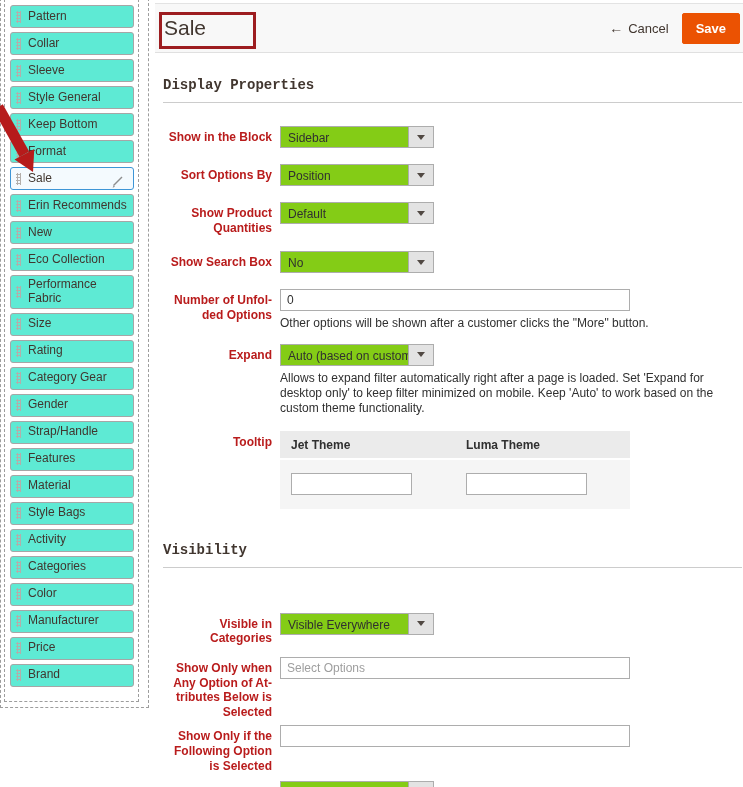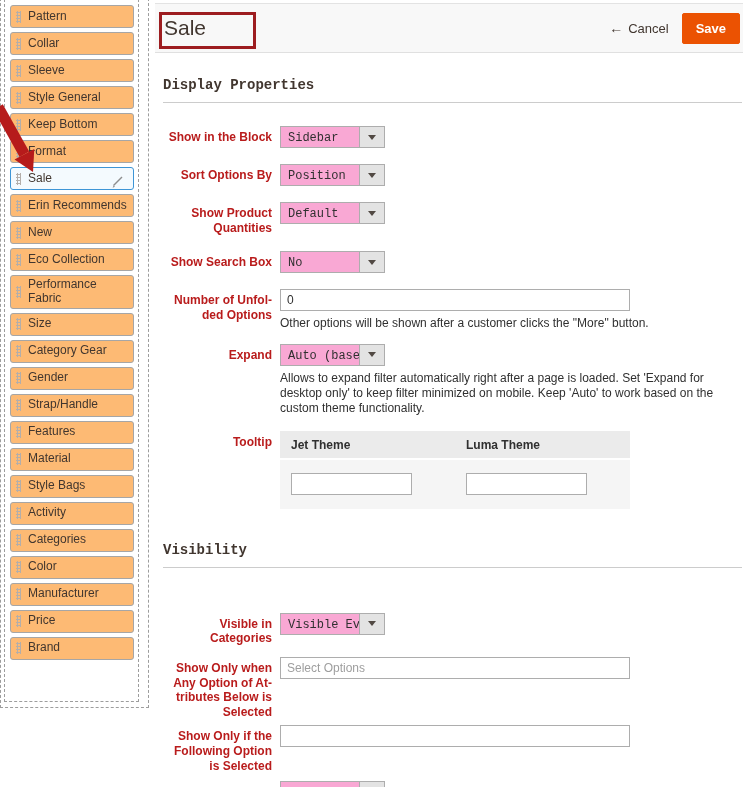--- a/index.html
+++ b/index.html
@@ -7,21 +7,21 @@
     font-family: "Liberation Sans", sans-serif; color: #303030; }
   body { position: relative; }
 
   
   .sb-outer { position: absolute; left: 0; top: -12px; width: 149px; height: 720px;
     border: 1px dashed #9d9d9d; }
   .sb-inner { position: absolute; left: 4px; top: -6px; width: 135px; height: 708px;
     border: 1px dashed #9d9d9d; padding: 10px 4px 0 5px; background: transparent; }
   .s-item { display: flex; align-items: center; gap: 7px; min-height: 23px;
     padding: 2px 5px; margin-bottom: 4px; border: 1px solid #a6a6a6; border-radius: 3px;
-    background: #fdba74; font-size: 12px; color: #41362f; line-height: 1.15; cursor: pointer; position: relative; }
+    background: #5eead4; font-size: 12px; color: #41362f; line-height: 1.15; cursor: pointer; position: relative; }
   .s-item.sel { border-color: #3d95d6; background: #f4fafe; }
   .grip { flex: 0 0 5px; width: 5px; height: 12px;
     background-image: radial-gradient(circle, #b3aeaa 1px, transparent 1.1px);
     background-size: 3px 3px; }
   .s-label { flex: 1 1 auto; }
   .pencil { position: absolute; right: 8px; top: 6px; width: 14px; height: 14px; }
 
   
   .arrow-svg { position: absolute; left: 0; top: 103px; width: 60px; height: 80px; z-index: 30; pointer-events: none; }
   .title-box { position: absolute; left: 159px; top: 12px; width: 97px; height: 37px;
@@ -50,22 +50,22 @@
   .row-1, .row-2, .row-3, .row-4 { margin-bottom: 16px; }
   .row-5 { margin-bottom: 12px; }
   .row-6 { margin-bottom: 14px; }
   .row-9 { margin-top: 45px; margin-bottom: 11px; }
   .row-10 { margin-bottom: 6px; }
   .row-11 { margin-bottom: 8px; }
   .flabel { flex: 0 0 109px; text-align: right; font-size: 12px; font-weight: 700;
     color: #b91c1c; line-height: 1.22; padding-top: 4px; }
   .ctl { flex: 1 1 auto; padding-left: 8px; }
 
-  .select { display: inline-flex; width: 105px; height: 22px; border: 1px solid #adadad;
-    background: #f9a8d4; cursor: pointer; vertical-align: top; font-family: Liberation Mono, monospace; }
+  .select { display: inline-flex; width: 154px; height: 22px; border: 1px solid #adadad;
+    background: #84cc16; cursor: pointer; vertical-align: top; }
   .select-value { flex: 1 1 auto; font-size: 12px; color: #303030; padding: 4px 0 0 7px;
     white-space: nowrap; overflow: hidden; }
   .select-btn { flex: 0 0 25px; background: #e3e3e3; border-left: 1px solid #adadad;
     display: flex; align-items: center; justify-content: center; }
   .caret { width: 0; height: 0; border-left: 4px solid transparent;
     border-right: 4px solid transparent; border-top: 5px solid #514943; }
 
   .tinput { width: 350px; height: 22px; border: 1px solid #adadad; background: #fff;
     font-size: 12px; color: #303030; padding: 0 6px; font-family: "Liberation Sans", sans-serif; }
   .tinput::placeholder { color: #9e9e9e; opacity: 1; }
@@ -130,20 +130,24 @@
       <span class="grip"></span>
       <span class="s-label">Eco Collection</span>
     </div>
     <div class="s-item">
       <span class="grip"></span>
       <span class="s-label">Performance Fabric</span>
     </div>
     <div class="s-item">
       <span class="grip"></span>
       <span class="s-label">Size</span>
+    </div>
+    <div class="s-item">
+      <span class="grip"></span>
+      <span class="s-label">Rating</span>
     </div>
     <div class="s-item">
       <span class="grip"></span>
       <span class="s-label">Category Gear</span>
     </div>
     <div class="s-item">
       <span class="grip"></span>
       <span class="s-label">Gender</span>
     </div>
     <div class="s-item">

